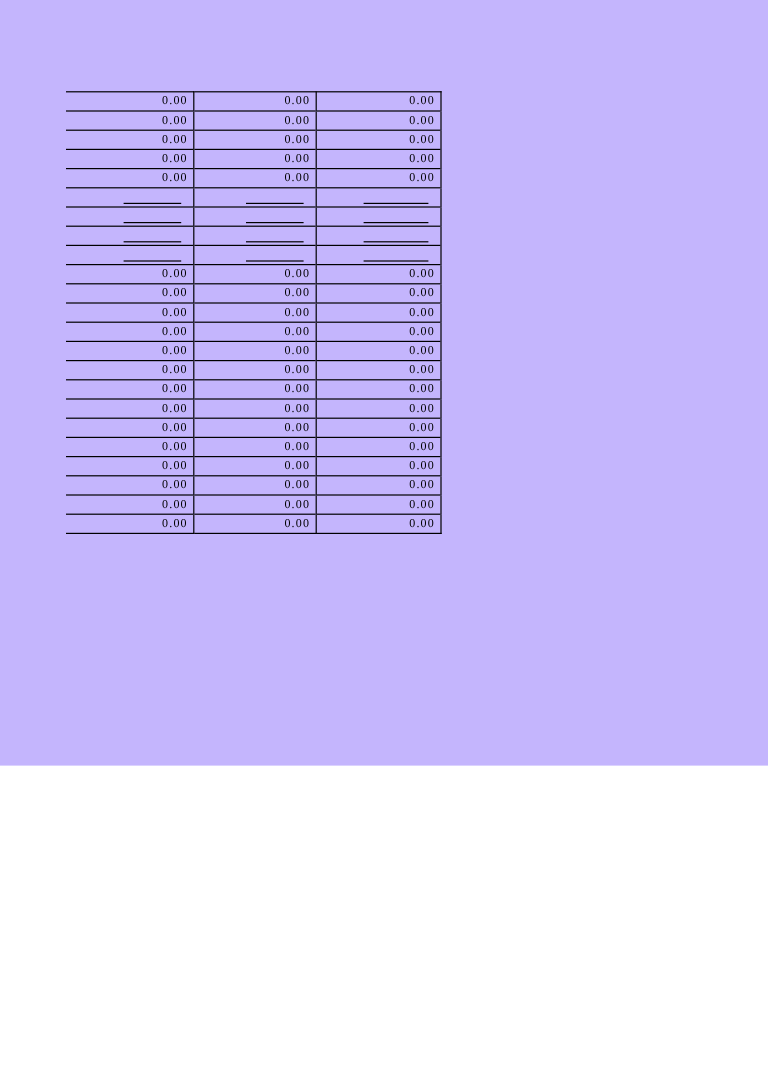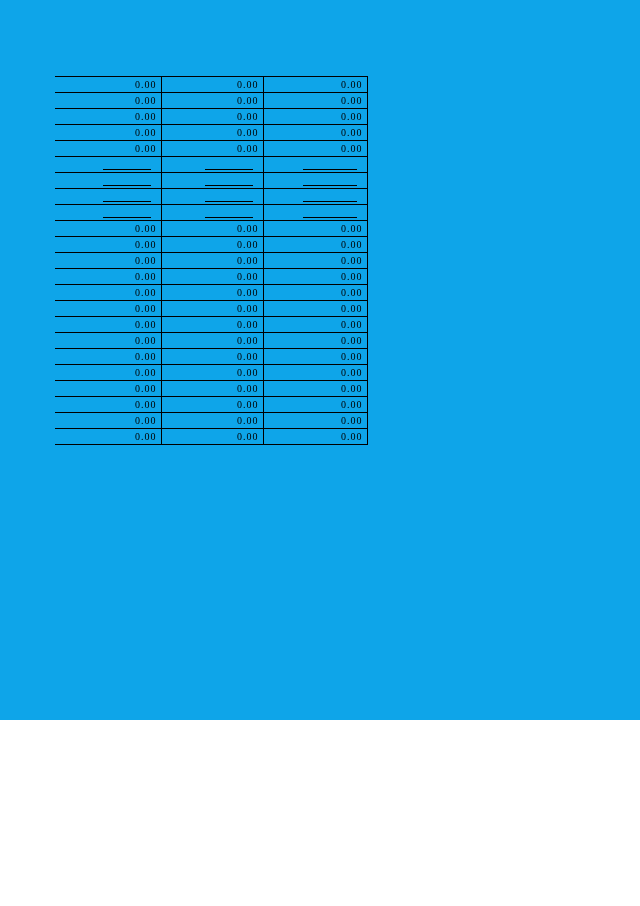--- a/index.html
+++ b/index.html
@@ -12,22 +12,22 @@
     height: 906px;
     font-family: "Liberation Serif", serif;
     color: #000000;
     position: relative;
   }
   .page {
     position: absolute;
     left: 0;
     top: 0;
     width: 640px;
-    height: 720px;
-    background: #0ea5e9;
+    height: 638px;
+    background: #c4b5fd;
   }
   .table-wrap {
     position: absolute;
     left: 55px;
     top: 76px;
     width: 312px;
   }
   table.fin {
     border-collapse: collapse;
     table-layout: fixed;

